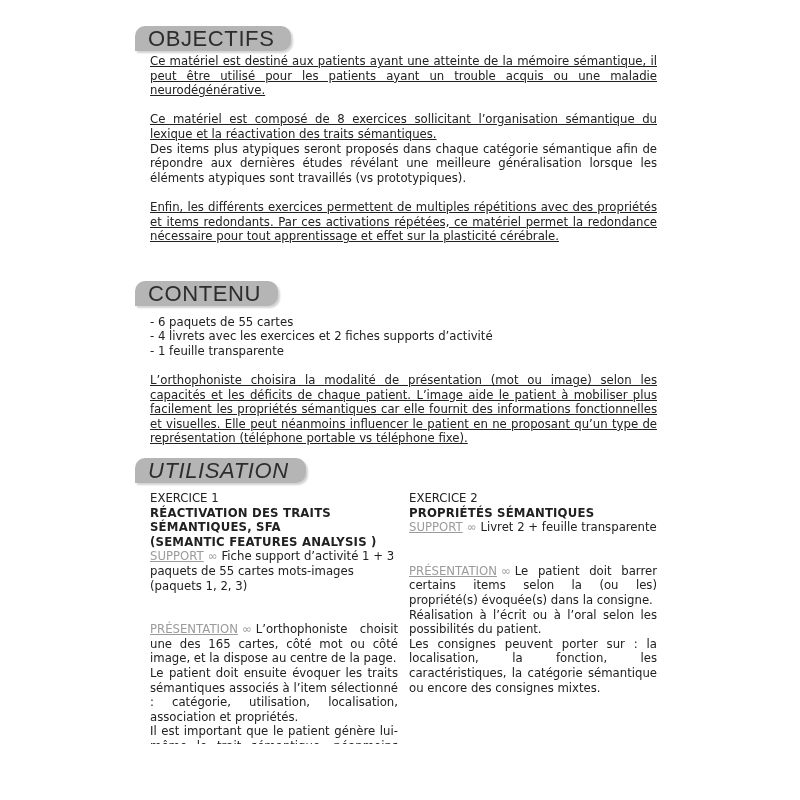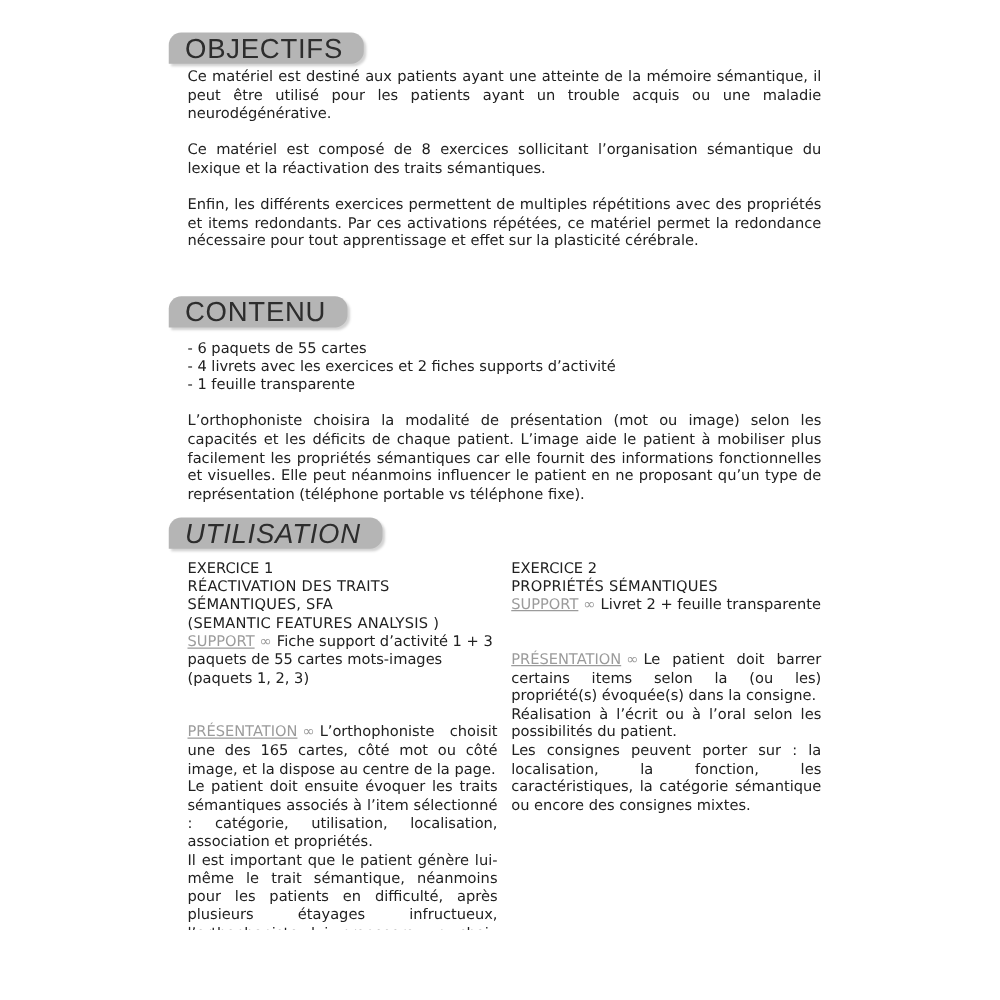--- a/index.html
+++ b/index.html
@@ -20,49 +20,50 @@
     font-size:22px; line-height:25px; font-weight:400;
     letter-spacing:0.6px;
     padding:0 17px 0 13px;
     margin-left:-15px;
     border-radius:10px 10px 10px 0;
     box-shadow:2px 2px 2px rgba(0,0,0,0.18);
   }
   .hd-row { margin:0; }
   .hd-row.contenu { margin-top:37px; }
   .hd-row.utilisation { margin-top:12px;font-style:italic; }
-  .para { text-align:justify; margin:14.6px 0 0 0; }
+  .para { text-align:justify; margin:14.6px 0 0 0;text-decoration:underline; }
   .para.first { margin-top:3px; }
   .theme-hd { font-weight:bold; margin:14.6px 0 0 0; letter-spacing:0.2px; }
   .theme-para { text-align:justify; margin:0; }
   .list-block { margin-top:9px; }
   .list-line { margin:0; }
   
   .cols { display:flex; gap:11px; margin-top:8px; }
   .col { width:248px; }
   .kicker { margin:0; }
-  .ex-title { font-weight:normal; white-space:pre-line; margin:0; letter-spacing:0.2px; }
+  .ex-title { font-weight:bold; white-space:pre-line; margin:0; letter-spacing:0.2px; }
   .blk { margin-top:29px; }
   .jp { text-align:justify; margin:0; }
   .plain { margin:0; }
   .lbl { color:#9b9b9b;text-decoration:underline; }
   .sym { color:#9b9b9b; padding:0 4px; }
 </style>
 </head>
 <body>
 
 <div class="page">
   <div class="content">
 
     <section>
       <div class="hd-row">
         <div class="sec-hd">OBJECTIFS</div>
       </div>
       <p class="para first">Ce matériel est destiné aux patients ayant une atteinte de la mémoire sémantique, il peut être utilisé pour les patients ayant un trouble acquis ou une maladie neurodégénérative.</p>
       <p class="para">Ce matériel est composé de 8 exercices sollicitant l’organisation sémantique du lexique et la réactivation des traits sémantiques.</p>
+      <p class="theme-para">Des items plus atypiques seront proposés dans chaque catégorie sémantique afin de répondre aux dernières études révélant une meilleure généralisation lorsque les éléments atypiques sont travaillés (vs prototypiques).</p>
       <p class="para">Enfin, les différents exercices permettent de multiples répétitions avec des propriétés et items redondants. Par ces activations répétées, ce matériel permet la redondance nécessaire pour tout apprentissage et effet sur la plasticité cérébrale.</p>
     </section>
 
     <section>
       <div class="hd-row contenu">
         <div class="sec-hd">CONTENU</div>
       </div>
       <div class="list-block">
         <p class="list-line">- 6 paquets de 55 cartes</p>
         <p class="list-line">- 4 livrets avec les exercices et 2 fiches supports d’activité</p>

